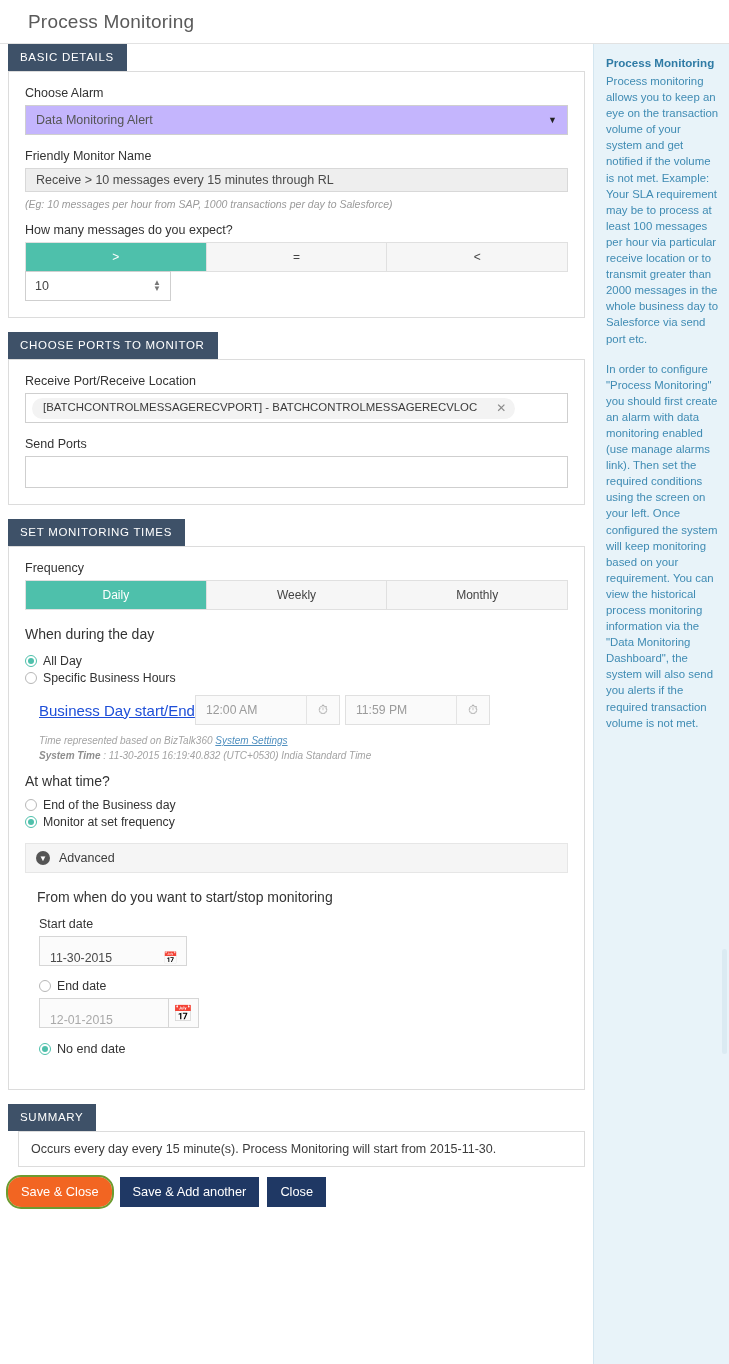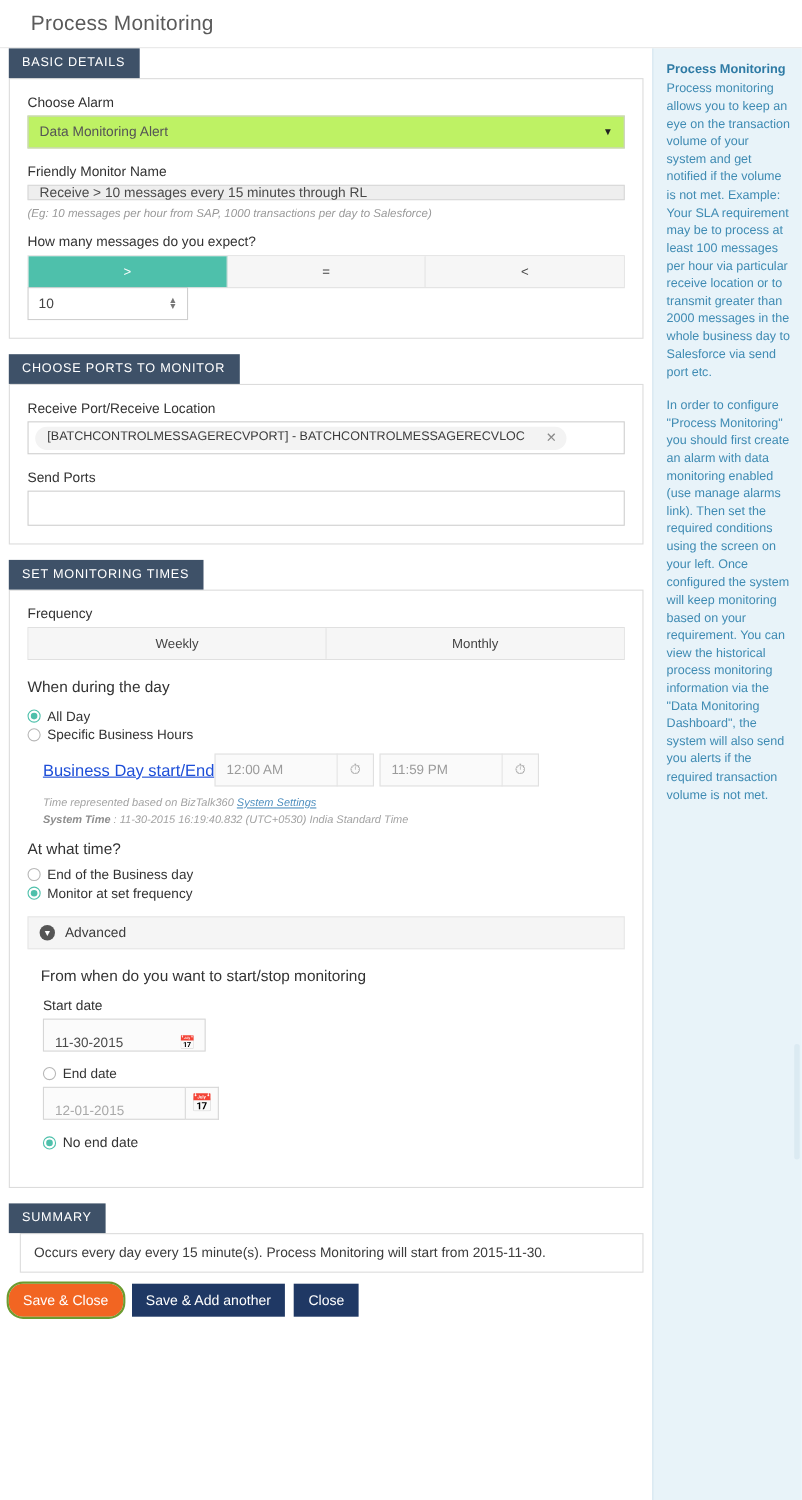--- a/index.html
+++ b/index.html
@@ -39,27 +39,27 @@
     background:#fff; border:1px solid #dcdcdc; border-top:1px solid #dcdcdc;
     margin-top:0; padding:14px 16px 16px 16px;
   }
   .sec-wrap { margin-bottom:14px; }
 
   .fld-label { font-size:12.5px; color:#333; margin:6px 0 5px 0; }
   .fld-label.tight { margin-top:0; }
 
   
   .sel {
-    width:100%; height:30px; border:1px solid #cfcfcf; background:#bef264;
+    width:100%; height:30px; border:1px solid #cfcfcf; background:#c4b5fd;
     display:flex; align-items:center; padding:0 10px;
     font-size:12.5px; color:#555; position:relative;
   }
   .sel .caret { position:absolute; right:10px; font-size:9px; color:#222; }
   .txt-ro {
-    width:100%; height:14px; border:1px solid #d8d8d8; background:#eeeeee;
+    width:100%; height:24px; border:1px solid #d8d8d8; background:#eeeeee;
     display:flex; align-items:center; padding:0 10px; font-size:12.5px; color:#4a4a4a;
   }
   .hint { font-size:10.5px; color:#9a9a9a; font-style:italic; margin:6px 0 0 0; }
 
   
   .seg { display:flex; width:100%; border:1px solid #e0e0e0; }
   .seg > div {
     flex:1; text-align:center; font-size:12px; color:#444;
     padding:7px 0; background:#f6f6f6; border-right:1px solid #e0e0e0;
   }
@@ -235,20 +235,21 @@
           <div class="emptybox"></div>
         </div>
       </div>
 
       <div class="section sec-wrap">
         <div class="sec-tab">SET MONITORING TIMES</div>
         <div class="sec-box">
 
           <div class="fld-label tight">Frequency</div>
           <div class="seg">
+            <div class="on">Daily</div>
             <div>Weekly</div>
             <div>Monthly</div>
           </div>
 
           <div class="subhead" style="margin-left:0">When during the day</div>
 
           <div class="radio-row">
             <span class="radio on"></span>
             <span class="radio-lbl">All Day</span>
           </div>

